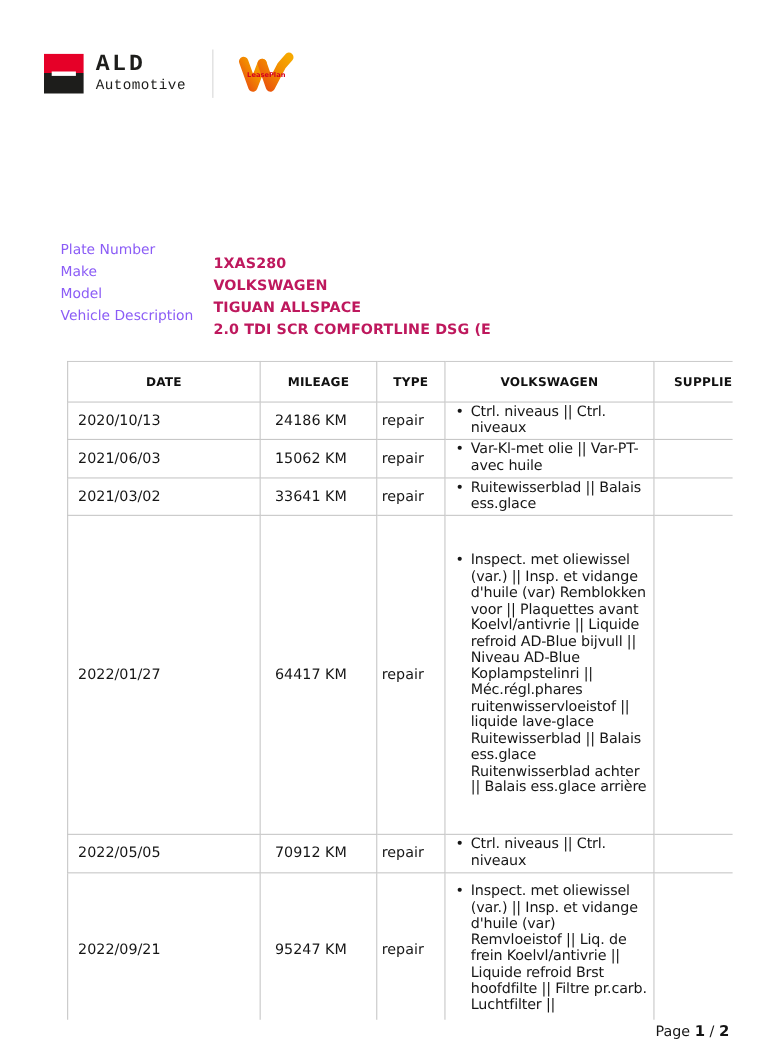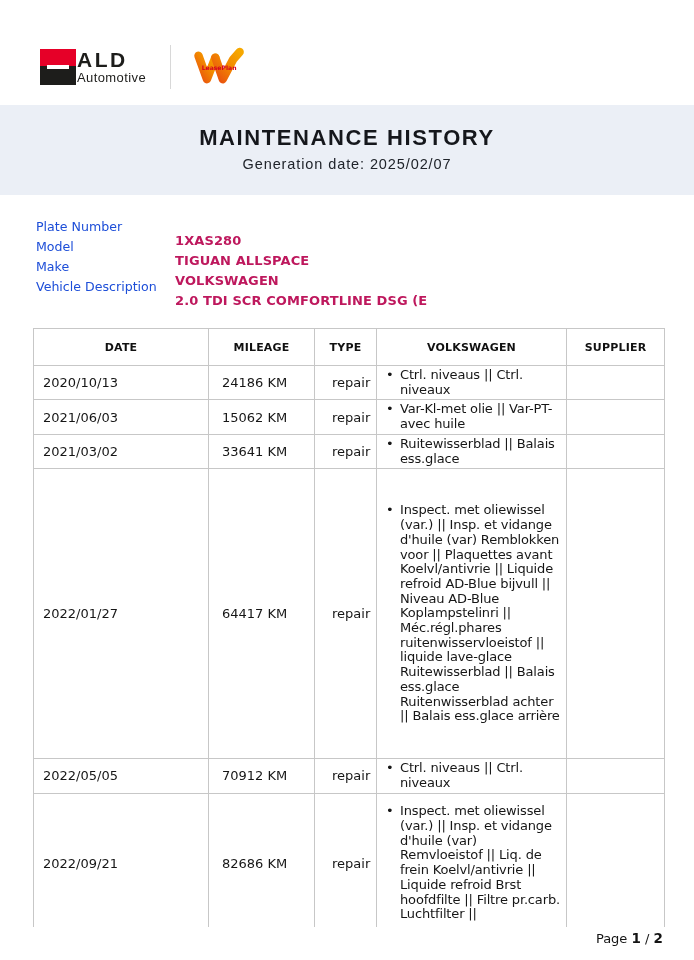--- a/index.html
+++ b/index.html
@@ -6,48 +6,48 @@
   .page {
     position:relative; width:694px; height:960px; background:#ffffff;
     font-family:"DejaVu Sans", sans-serif; color:#1a1a1a; overflow:hidden;
   }
 
   
   .logos { position:absolute; top:44px; left:40px; display:flex; align-items:center; }
   .ald-square { width:36px; height:36px; position:relative;
     background:linear-gradient(#e60028 0 17px, #1d1d1b 17px 36px); }
   .ald-square::after { content:""; position:absolute; left:7px; right:7px; top:16px; height:4px; background:#ffffff; }
-  .ald-word { margin-left:1px; color:#1d1d1b; font-family:Liberation Sans, sans-serif; }
+  .ald-word { margin-left:11px; color:#1d1d1b; font-family:Liberation Mono, monospace; }
   .ald-name { font-size:21px; font-weight:bold; letter-spacing:2.5px; line-height:21px; }
   .ald-sub  { font-size:13px; letter-spacing:0.4px; line-height:15px; }
   .logo-divider { width:1px; height:44px; background:#d8d8d8; margin:0 20px 0 24px; }
   .lp-logo { width:58px; height:46px; }
 
   
   .band { position:absolute; top:105px; left:0; width:694px; height:90px;
           background:#ebeff6; text-align:center; font-family:"Liberation Sans", sans-serif; }
   .band-title { padding-top:20px; font-size:22px; font-weight:bold; letter-spacing:1.6px; color:#15171c; }
   .band-sub   { padding-top:5px; font-size:14.5px; letter-spacing:0.9px; color:#20242b; }
 
   
   .vehicle { position:absolute; top:216px; left:36px; }
   .vrow { display:flex; height:20px; align-items:center; }
-  .vlabel { width:139px; font-size:12.6px; color:#1d4ed8; }
+  .vlabel { width:139px; font-size:12.6px; color:#8b5cf6;margin-left:19px; }
   .vvalue { font-size:13px; font-weight:bold; color:#be185d; letter-spacing:0.1px;margin-top:28px; }
 
   
   .table-clip { position:absolute; top:328px; left:33px; width:633px; height:599px; overflow:hidden; }
-  table.hist { border-collapse:collapse; table-layout:fixed; width:631px; background:#fff; }
+  table.hist { border-collapse:collapse; table-layout:fixed; width:631px; background:#fff;margin-left:28px; }
   .hist th, .hist td { border:1px solid #c7c7c7; }
   .hist th { height:36px; font-size:11px; font-weight:bold; text-align:center;
              letter-spacing:0.2px; color:#111; padding:0; }
   .hist td { font-size:13px; vertical-align:middle; color:#161616; }
   .c-date    { padding-left:9px; }
   .c-mileage { padding-left:13px; }
-  .c-type    { padding-left:17px; }
+  .c-type    { padding-left:4px; }
   .c-desc    { padding:2px 2px 2px 0; font-size:12px; line-height:14.7px; letter-spacing:-0.15px; }
   .c-supplier{ }
   .desc-item { display:flex; }
   .bullet    { flex:0 0 14px; margin-left:9px; text-align:left; }
   .desc-text { flex:1; padding-right:2px; }
   tr.h-short { height:32px; }
   tr.h-r3    { height:33px; }
   tr.h-big   { height:290px; }
   tr.h-last  { height:140px; }
 
@@ -74,37 +74,33 @@
           <stop offset="55%" stop-color="#f28a00"></stop>
           <stop offset="100%" stop-color="#f6a800"></stop>
         </linearGradient>
       </defs>
       <path d="M8 11 L17 36 L26 13" fill="none" stroke="url(#lpg)" stroke-width="9" stroke-linecap="round" stroke-linejoin="round"></path>
       <path d="M26 13 L34 36 L45 15 L52 7" fill="none" stroke="url(#lpg)" stroke-width="9" stroke-linecap="round" stroke-linejoin="round"></path>
       <text x="30" y="26" text-anchor="middle" font-size="6.5" font-weight="bold" fill="#d5001f" font-family="'DejaVu Sans', sans-serif">LeasePlan</text>
     </svg>
   </div>
 
-  <div class="band">
-    <div class="band-title">MAINTENANCE HISTORY</div>
-    <div class="band-sub">Generation date: 2025/02/07</div>
-  </div>
 
   <div class="vehicle">
     <div class="vrow">
       <div class="vlabel">Plate Number</div>
       <div class="vvalue">1XAS280</div>
     </div>
     <div class="vrow">
+      <div class="vlabel">Make</div>
+      <div class="vvalue">VOLKSWAGEN</div>
+    </div>
+    <div class="vrow">
       <div class="vlabel">Model</div>
       <div class="vvalue">TIGUAN ALLSPACE</div>
-    </div>
-    <div class="vrow">
-      <div class="vlabel">Make</div>
-      <div class="vvalue">VOLKSWAGEN</div>
     </div>
     <div class="vrow">
       <div class="vlabel">Vehicle Description</div>
       <div class="vvalue">2.0 TDI SCR COMFORTLINE DSG (E</div>
     </div>
   </div>
 
   <div class="table-clip">
     <table class="hist">
       <colgroup>
@@ -179,21 +175,21 @@
           <td class="c-desc">
             <div class="desc-item">
                 <span class="bullet">•</span>
                 <span class="desc-text">Ctrl. niveaus || Ctrl. niveaux</span>
               </div>
           </td>
           <td class="c-supplier"></td>
         </tr>
         <tr class="h-last">
           <td class="c-date">2022/09/21</td>
-          <td class="c-mileage">82686 KM</td>
+          <td class="c-mileage">95247 KM</td>
           <td class="c-type">repair</td>
           <td class="c-desc">
             <div class="desc-item">
                 <span class="bullet">•</span>
                 <span class="desc-text">Inspect. met oliewissel (var.) || Insp. et vidange d'huile (var) Remvloeistof || Liq. de frein  Koelvl/antivrie || Liquide refroid  Brst hoofdfilte || Filtre pr.carb.  Luchtfilter ||</span>
               </div>
           </td>
           <td class="c-supplier"></td>
         </tr>
       </tbody>

